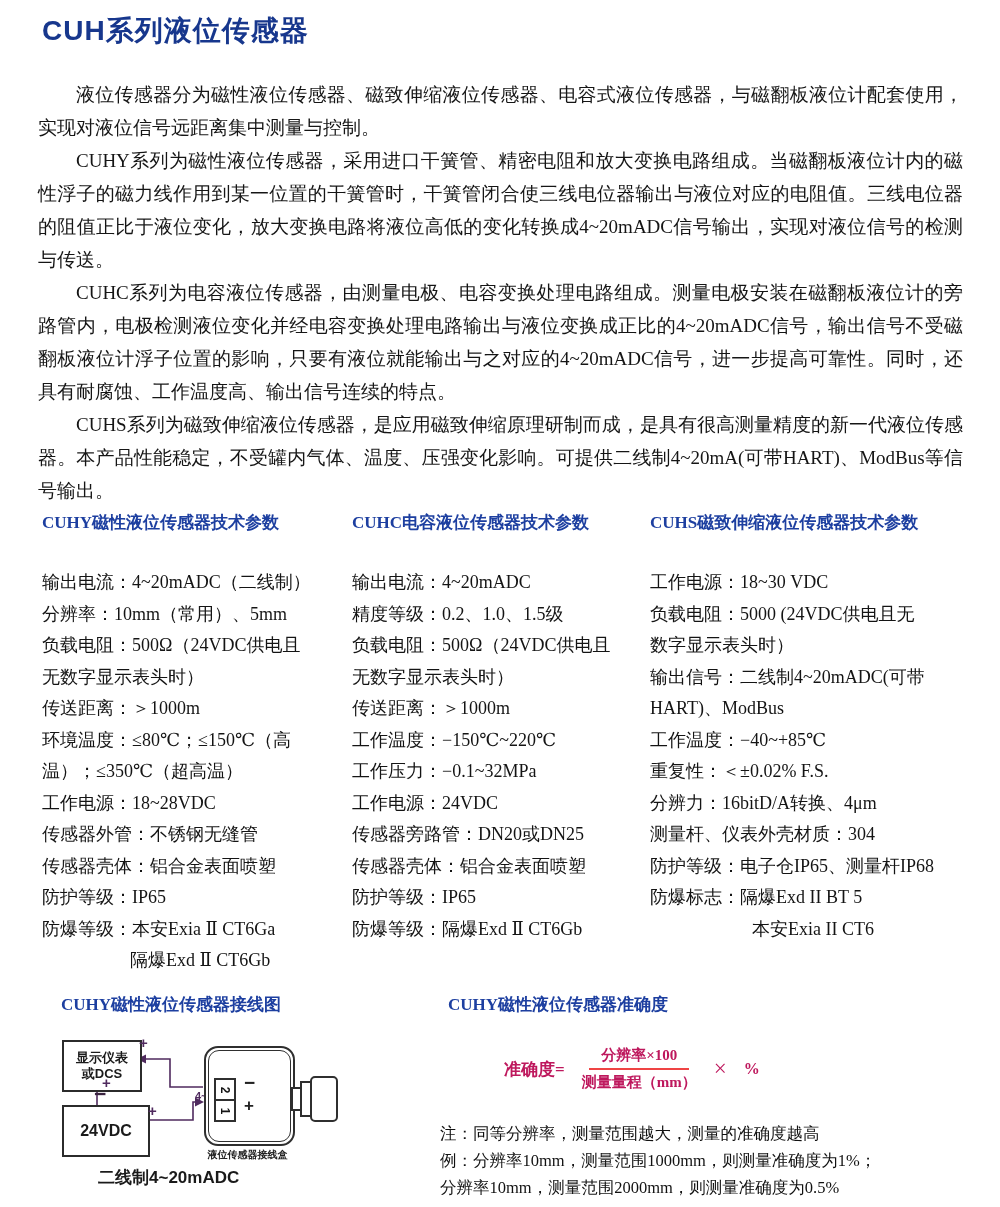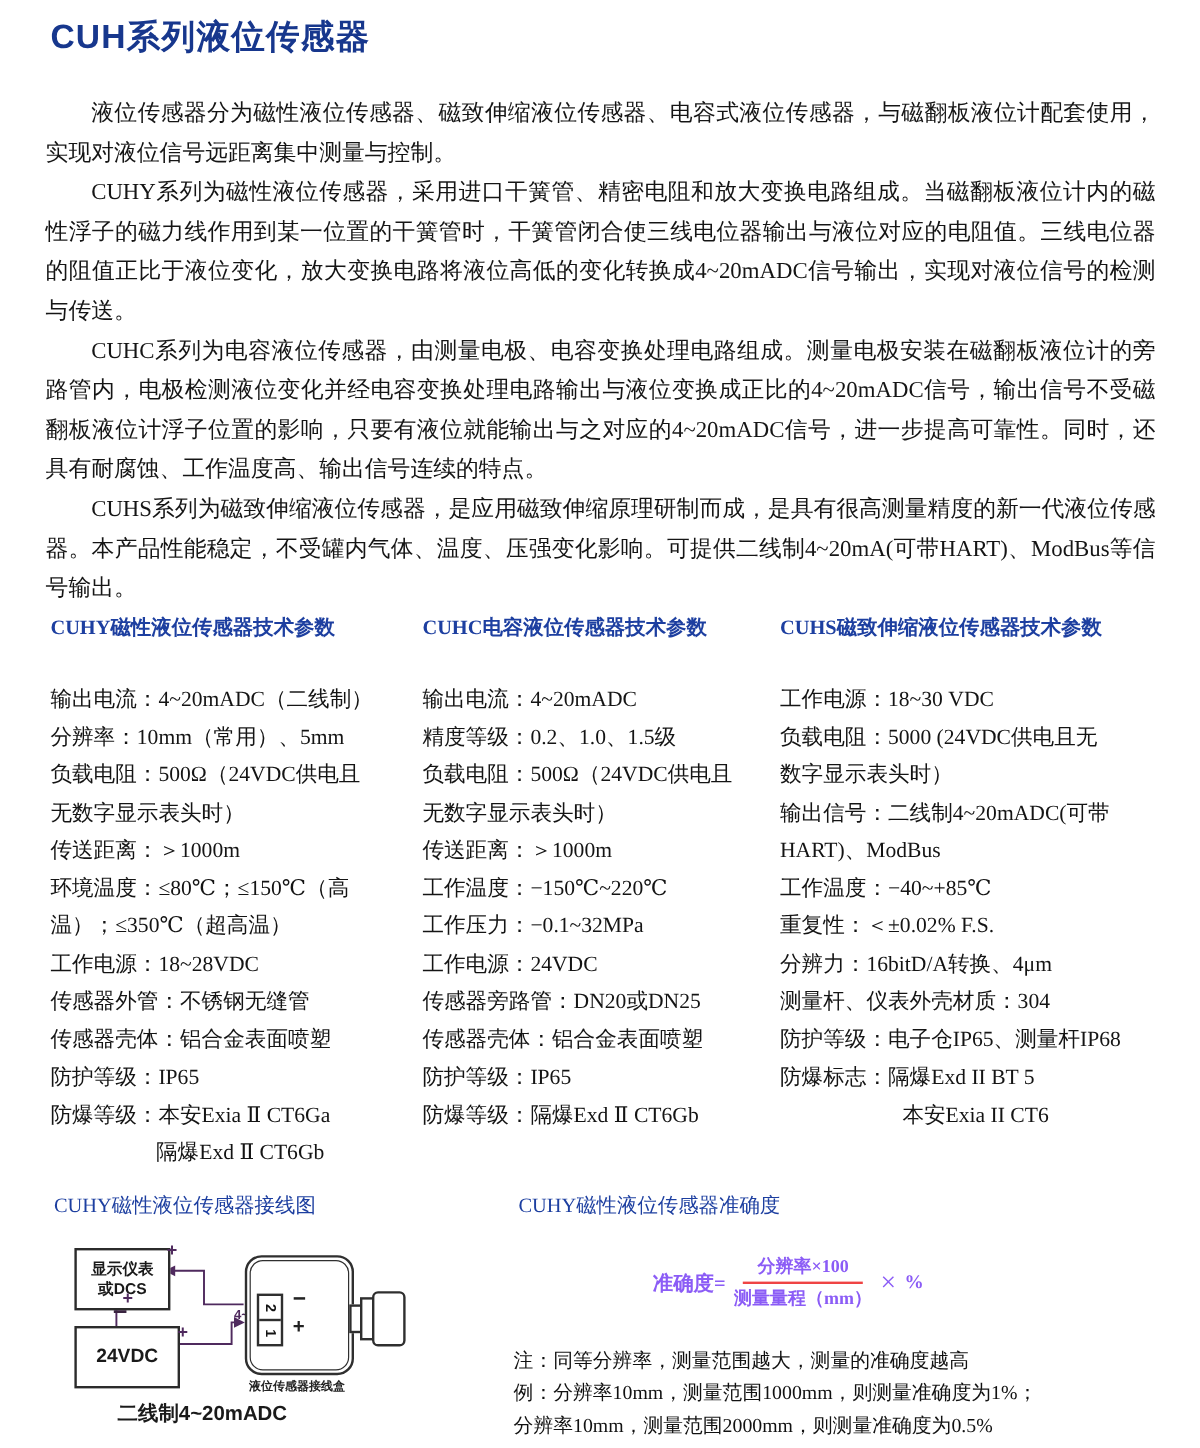--- a/index.html
+++ b/index.html
@@ -18,21 +18,21 @@
   .spec-col{position:absolute;top:511px;}
   .spec-col .spec-header{font-size:17px;font-weight:bold;color:#1d3fa0;margin-bottom:33px;white-space:nowrap;}
   .spec-line{font-size:18px;line-height:31.5px;white-space:nowrap;color:#141414;}
   .col-1{left:42px;width:305px;}
   .col-2{left:352px;width:300px;}
   .col-3{left:650px;width:345px;}
   .indent-a{padding-left:88px;}
   .indent-b{padding-left:102px;}
 
   
-  .bottom-header{position:absolute;top:993px;font-size:17px;font-weight:normal;color:#1d3fa0;white-space:nowrap;}
+  .bottom-header{position:absolute;top:993px;font-size:17px;font-weight:bold;color:#1d3fa0;white-space:nowrap;margin-left:16px;}
   .bh-left{left:45px;}
   .bh-right{left:432px;}
 
   
   .diag-box{position:absolute;border:2px solid #2b2b2b;background:#fff;display:flex;flex-direction:column;
             align-items:center;justify-content:center;font-family:"Liberation Sans","DejaVu Sans",sans-serif;
             font-weight:bold;color:#1a1a1a;}
   .display-box{left:62px;top:1040px;width:76px;height:48px;font-size:13px;line-height:16px;}
   .power-box{left:62px;top:1105px;width:84px;height:48px;font-size:16px;}
   .junction-box{position:absolute;left:204px;top:1046px;width:87px;height:96px;border:2px solid #2f2f2f;border-radius:14px;background:#fff;}
@@ -55,29 +55,29 @@
   .wire-sign{position:absolute;font-family:"Liberation Sans","DejaVu Sans",sans-serif;font-weight:bold;color:#4f2a5e;}
   .plus-a{left:139px;top:1034px;font-size:15px;}
   .plus-b{left:102px;top:1074px;font-size:15px;}
   .minus-b{left:94px;top:1082px;font-size:21px;color:#3a2440;}
   .plus-c{left:148px;top:1102px;font-size:15px;}
   .current-label{position:absolute;left:150px;top:1090px;font-family:"Liberation Sans","DejaVu Sans",sans-serif;
                  font-size:11px;font-weight:bold;color:#4f2a5e;margin-left:45px;}
   .wires{position:absolute;left:0;top:1030px;}
 
   
-  .formula{position:absolute;left:544px;top:1046px;display:flex;align-items:center;gap:7px;color:#8b5cf6;}
+  .formula{position:absolute;left:504px;top:1046px;display:flex;align-items:center;gap:17px;color:#be185d;}
   .formula-lhs{font-size:17px;font-weight:bold;}
   .fraction{display:flex;flex-direction:column;align-items:center;}
   .fraction .num{font-size:15px;font-weight:bold;padding:0 12px 3px;border-bottom:2px solid #ef4444;}
   .fraction .den{font-size:15px;font-weight:bold;padding-top:3px;}
   .formula-times{font-size:23px;}
   .formula-pct{font-size:16px;font-weight:bold;}
   .notes{position:absolute;left:428px;top:1120px;font-size:16.5px;line-height:27px;color:#111;}
-  .notes div{white-space:nowrap;}
+  .notes div{white-space:nowrap;margin-left:12px;}
 </style>
 </head>
 <body>
 
 <div class="page">
 
   <div class="doc-title">CUH系列液位传感器</div>
 
   <div class="intro">
     <p>液位传感器分为磁性液位传感器、磁致伸缩液位传感器、电容式液位传感器，与磁翻板液位计配套使用，实现对液位信号远距离集中测量与控制。</p>

